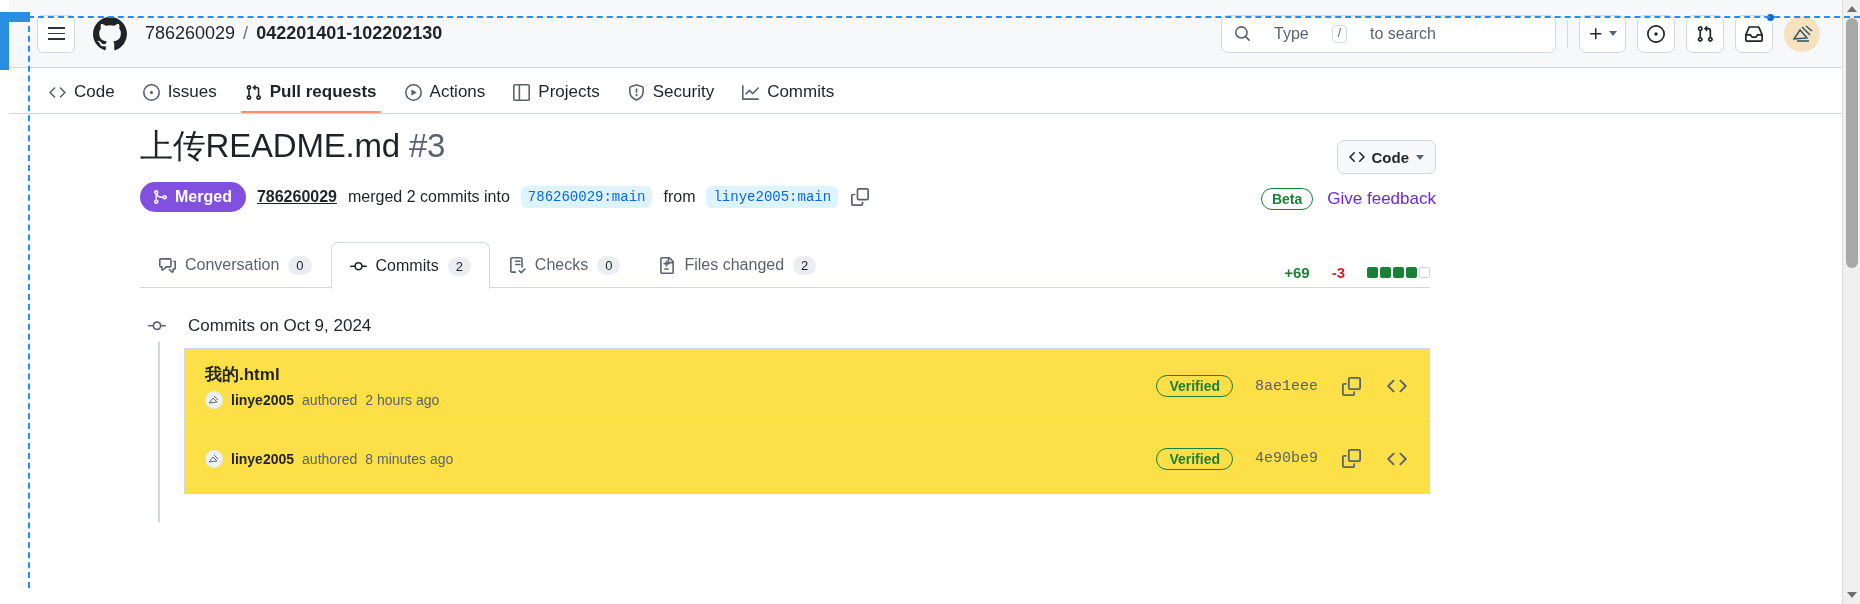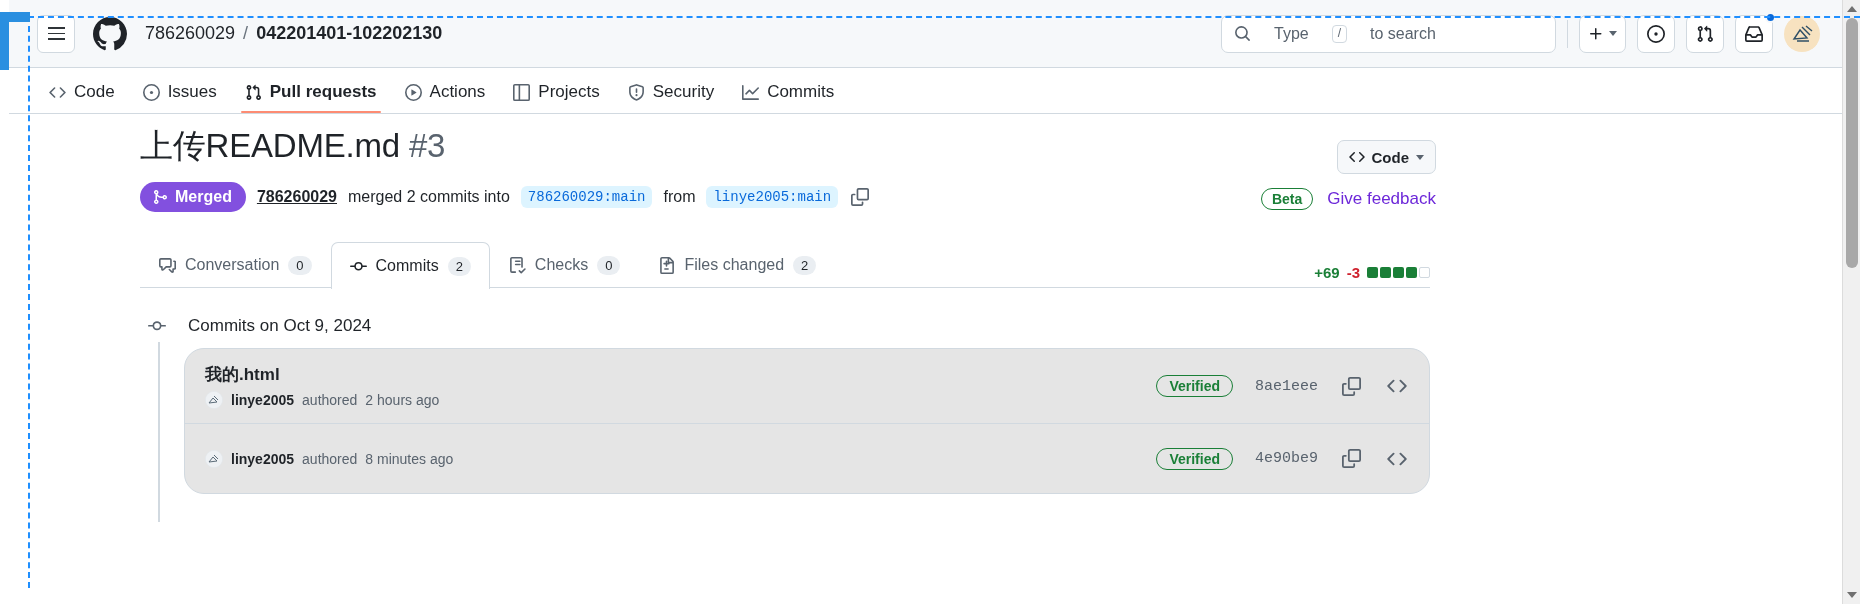--- a/index.html
+++ b/index.html
@@ -164,21 +164,21 @@
   .tab.active {
     color: #1f2328; background: #ffffff;
     border-color: #d1d9e0; border-radius: 7px 7px 0 0;
     height: 47px;
   }
   .tab .count {
     background: #eaeef2; color: #1f2328; border-radius: 999px;
     font-size: 13px; padding: 2px 8px; min-width: 22px; text-align: center;
   }
   .diffstat {
-    margin-left: auto; display: flex; align-items: center; gap: 7px;
+    margin-left: auto; display: flex; align-items: center; gap: 22px;
     font-size: 15px; font-weight: bold; padding-bottom: 6px; align-self: flex-end;
   }
   .add-count { color: #1a7f37; }
   .del-count { color: #cf222e; }
   .blocks { display: flex; gap: 2px; }
   .blk { width: 11px; height: 11px; border-radius: 2px; }
   .blk.on { background: #1a7f37; }
   .blk.off { background: #ffffff; border: 1px solid #d1d9e0; }
 
   
@@ -186,22 +186,22 @@
   .commits-date {
     display: flex; align-items: center; gap: 22px;
     font-size: 17px; color: #1f2328; padding-left: 8px;
   }
   .timeline-line {
     position: absolute; left: 18px; top: 26px; width: 2px; height: 180px;
     background: #d1d9e0;
   }
   .commit-card-group {
     margin-left: 44px; margin-top: 12px;
-    border: 1px solid #d1d9e0; border-radius: 20px; overflow: hidden;
-    background: #e5e5e5;
+    border: 1px solid #d1d9e0; border-radius: 0; overflow: hidden;
+    background: #fde047;
   }
   .commit-row {
     display: flex; align-items: center; padding: 14px 20px; min-height: 70px;
   }
   .commit-row + .commit-row { border-top: 1px solid #d1d9e0; }
   .commit-main { display: flex; flex-direction: column; gap: 5px; }
   .commit-msg { font-size: 17px; font-weight: bold; color: #1f2328; cursor: pointer; }
   .commit-meta { display: flex; align-items: center; gap: 8px; font-size: 14px; color: #59636e; }
   .mini-avatar {
     width: 18px; height: 18px; border-radius: 50%; background: #f0f3f5;

